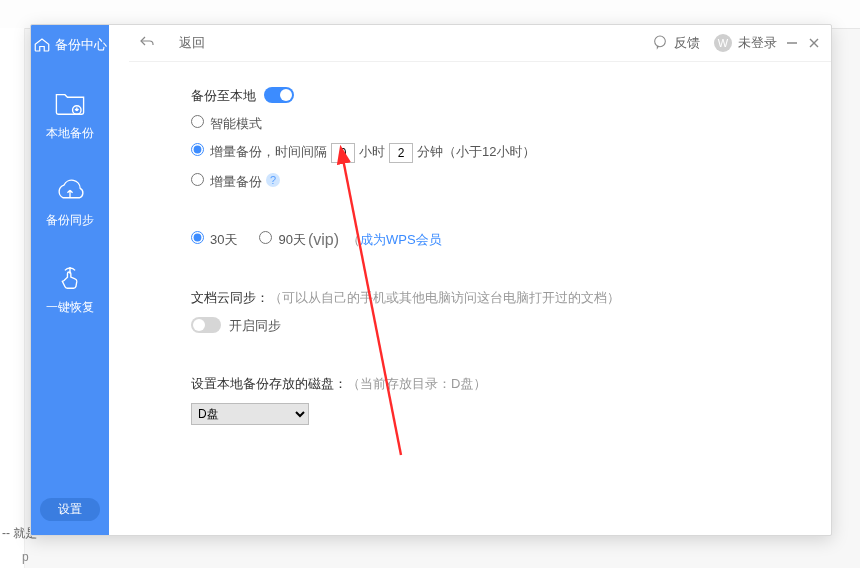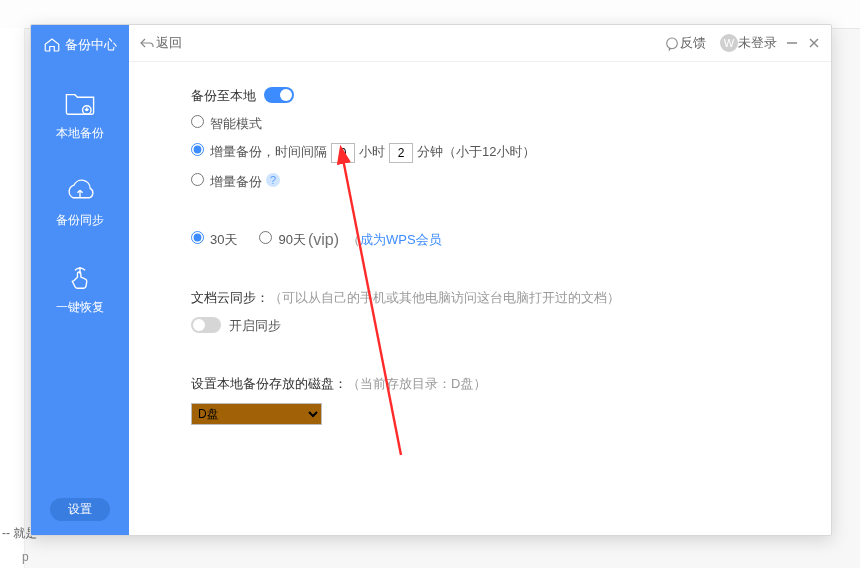--- a/index.html
+++ b/index.html
@@ -2,48 +2,48 @@
 <html><head>
 <meta charset="utf-8">
 <style>
   html,body{margin:0;padding:0;font-family:"Microsoft YaHei","PingFang SC",Arial,sans-serif;font-size:13px;color:#444;background:#fff;width:860px;height:568px;overflow:hidden}
   .page-bg{position:absolute;inset:0;background:#f7f7f7}
   .toolbar-ghost{position:absolute;top:0;left:0;right:0;height:28px;border-bottom:1px solid #e6e6e6;background:#fdfdfd}
   .left-ghost{position:absolute;top:28px;left:0;width:24px;bottom:0;background:#fff;border-right:1px solid #eee}
   .bottom-text{position:absolute;left:2px;bottom:26px;font-size:12px;color:#666}
   .bottom-p{position:absolute;left:22px;bottom:4px;font-size:12px;color:#888}
   .dialog{position:absolute;top:24px;left:30px;width:800px;height:510px;background:#fff;border:1px solid #d8d8d8;box-shadow:0 4px 18px rgba(0,0,0,.15);border-radius:2px;overflow:hidden}
-  .sidebar{position:absolute;top:0;left:0;width:98px;height:100%;background:#4a8ff7;color:#fff;text-align:center}
+  .sidebar{position:absolute;top:0;left:0;width:78px;height:100%;background:#4a8ff7;color:#fff;text-align:center}
   .sb-title{display:flex;align-items:center;justify-content:center;gap:4px;height:36px;font-size:13px;margin-top:2px}
   .sb-item{margin-top:26px;font-size:12px}
   .sb-item .ico{display:block;margin:0 auto 6px;width:34px;height:30px}
   .sb-item.tall{margin-top:34px}
   .sb-settings{position:absolute;bottom:14px;left:0;right:0;text-align:center}
   .sb-settings span{display:inline-block;background:#3a7de0;border-radius:12px;padding:3px 18px;font-size:12px}
   .header{position:absolute;left:98px;right:0;top:0;height:36px;border-bottom:1px solid #f0f0f0;display:flex;align-items:center;padding:0 10px;color:#666;font-size:13px}
-  .header .back{display:flex;align-items:center;gap:1px;cursor:pointer}
+  .header .back{display:flex;gap:24px;cursor:pointer}
   .header .sp{flex:1}
-  .header .r{display:flex;align-items:flex-end;margin-left:14px;cursor:pointer}
+  .header .r{display:flex;align-items:flex-start;gap:6px;margin-left:14px;cursor:pointer}
   .header .r.ic{margin-left:8px}
   .content{position:absolute;left:98px;right:0;top:36px;bottom:0;padding:26px 0 0 62px;color:#555}
   .row{display:flex;align-items:flex-start;margin-bottom:14px;font-size:13px}
   .row.tight{margin-bottom:10px}
   .section-gap{height:26px}
   .bold{color:#333}
   .toggle{position:relative;width:30px;height:16px;background:#3c8cff;border-radius:9px;margin-left:8px}
   .toggle::after{content:"";position:absolute;right:2px;top:2px;width:12px;height:12px;border-radius:50%;background:#fff}
   .toggle.off{background:#d6d6d6}
   .toggle.off::after{right:auto;left:2px}
   input.radio{accent-color:#3c8cff;margin:0 6px 0 0}
   .numbox{width:22px;height:18px;border:1px solid #bcbcbc;text-align:center;margin:0 4px;font-size:12px;padding:0}
   .vip{color:#737373;font-size:16px}
   .link{color:#3c8cff;cursor:pointer}
   .gray{color:#9a9a9a}
   .helpdot{display:inline-flex;width:14px;height:14px;border-radius:50%;background:#cfe5ff;color:#5aa0ff;font-size:11px;align-items:center;justify-content:center;margin-left:4px}
-  select.disk{width:131px;height:22px;border:1px solid #bcbcbc;font-size:12px;padding:0 2px;background:#a16207}
+  select.disk{width:118px;height:22px;border:1px solid #bcbcbc;font-size:12px;padding:0 2px;background:#e5e5e5}
   .avatar{width:18px;height:18px;border-radius:50%;background:#cfcfcf;color:#fff;display:inline-flex;align-items:center;justify-content:center;font-size:11px}
   
   .arrow-svg{position:absolute;left:0;top:0;pointer-events:none}
   svg{display:block}
 </style>
 </head>
 <body>
 
 <div class="page-bg">
   <div class="toolbar-ghost"></div>

